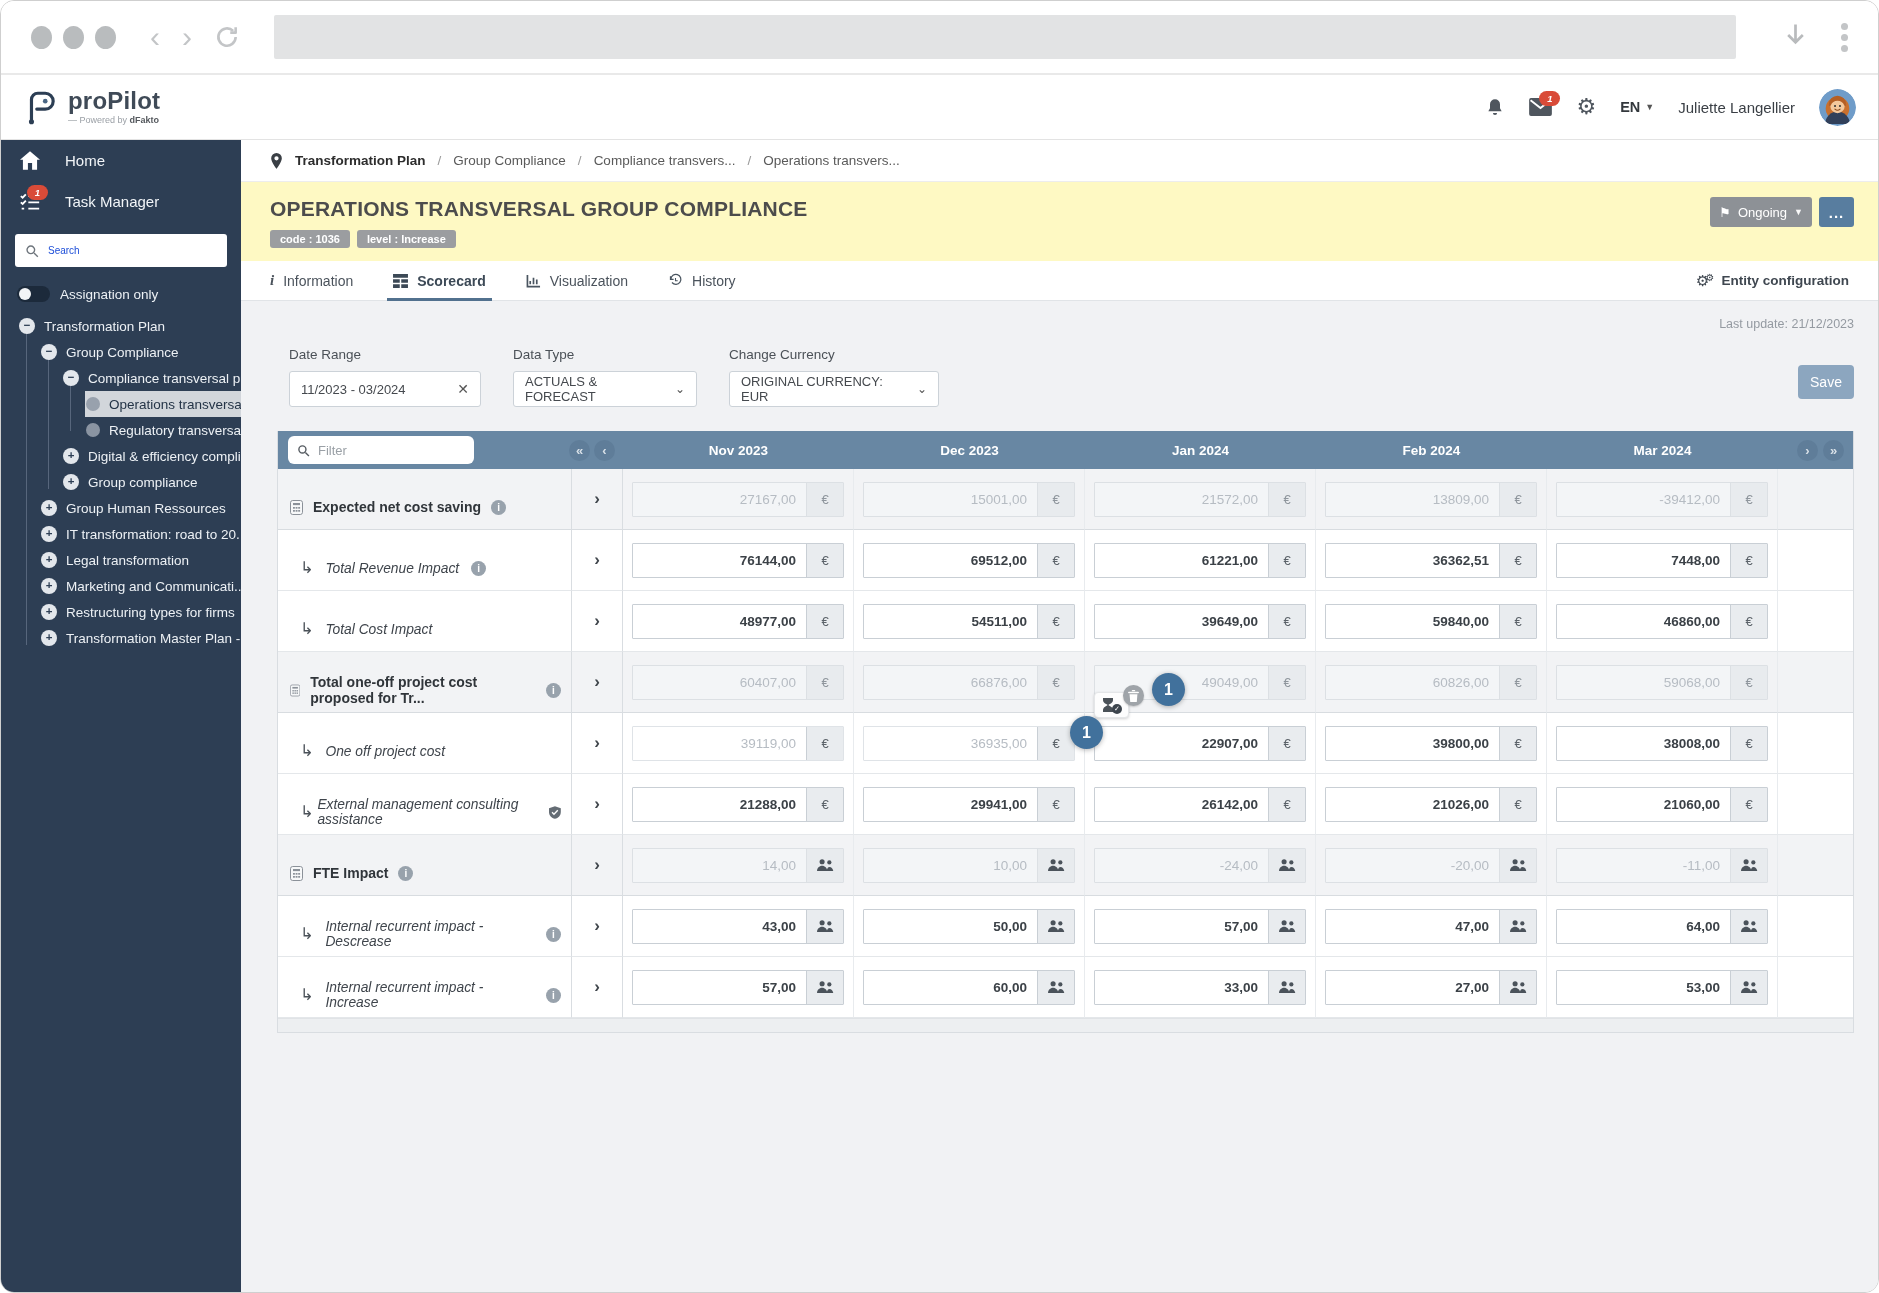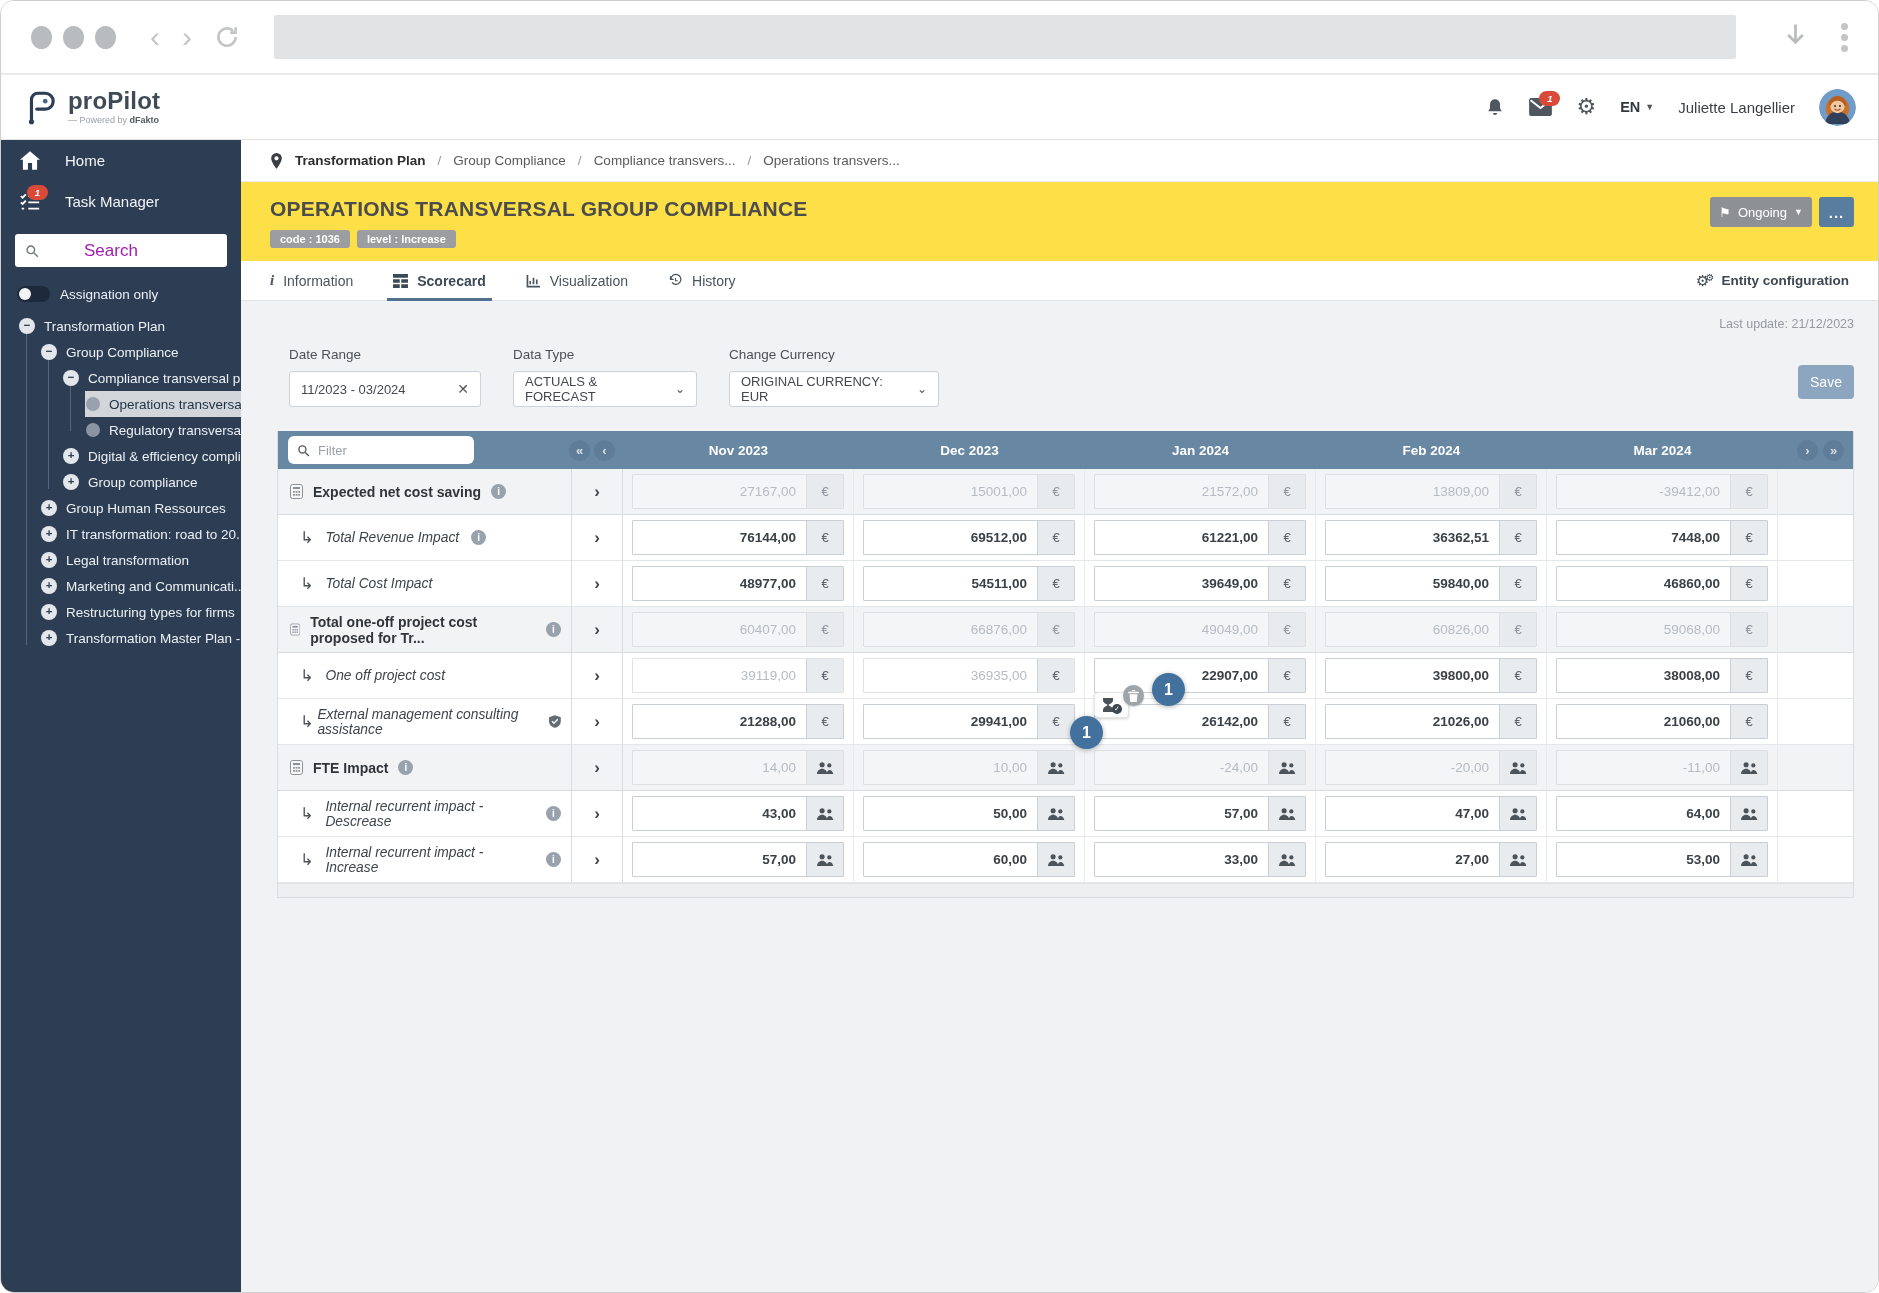--- a/index.html
+++ b/index.html
@@ -34,37 +34,37 @@
 
   
   .shell{display:flex;height:1155px;}
   .sidebar{width:240px;flex-shrink:0;background:#2d3e54;color:#edf1f5;overflow:hidden;}
   .main{flex:1;display:flex;flex-direction:column;background:#f1f2f4;overflow:hidden;}
 
   
   .snav{display:flex;align-items:center;gap:25px;padding:11px 19px;font-size:15px;color:#f2f5f8;cursor:pointer;}
   .snav .ic{position:relative;display:flex;}
   .sidebar .search{margin:12px 14px 6px;background:#fff;border-radius:3px;height:33px;display:flex;align-items:center;gap:9px;padding:0 10px;}
-  .sidebar .search span{color:#a21caf;font-size:17px;margin-left:36px;}
+  .sidebar .search span{color:#1d4ed8;font-size:10px;}
   .togglerow{display:flex;align-items:center;gap:10px;padding:13px 16px 9px;font-size:13.5px;}
   .toggle{width:33px;height:16px;border-radius:9px;background:#1c2a3b;position:relative;flex-shrink:0;}
   .toggle i{position:absolute;left:2px;top:2px;width:12px;height:12px;border-radius:50%;background:#f2f4f6;}
   .tree{position:relative;margin-top:2px;font-size:13.5px;}
   .vline{position:absolute;width:1px;background:#57667c;}
   .titem{height:26px;display:flex;align-items:center;position:relative;cursor:pointer;padding-right:6px;white-space:nowrap;overflow:hidden;}
   .tico{width:16px;height:16px;border-radius:50%;background:#e3e7ec;color:#2d3e54;font-weight:700;font-size:11.5px;line-height:1;display:flex;align-items:center;justify-content:center;margin-right:9px;flex-shrink:0;}
   .tico.leaf{width:14px;height:14px;background:#8a94a2;margin-left:1px;}
   .titem.active{background:#d2d6db;color:#243447;}
   .titem.active .tico.leaf{background:#98a1ad;}
 
   
   .breadcrumb-bar{height:41px;background:#fff;border-bottom:1px solid #ededed;display:flex;align-items:center;gap:12px;padding:0 29px;font-size:13.5px;color:#5a5a5a;}
   .breadcrumb-bar .first{font-weight:700;color:#2d2d2d;}
   .breadcrumb-bar .sep{color:#999;}
-  .title-bar{background:#fde047;padding:15px 24px 13px 29px;display:flex;align-items:flex-start;}
+  .title-bar{background:#fef9c3;padding:15px 24px 13px 29px;display:flex;align-items:flex-start;}
   .ptitle{font-size:21px;font-weight:800;color:#4c4c4c;letter-spacing:.2px;}
   .pbadges{display:flex;gap:7px;margin-top:9px;}
   .pbadge{background:#9b9da0;color:#fff;font-size:11px;font-weight:700;border-radius:3px;padding:3px 10px;}
   .title-actions{margin-left:auto;display:flex;gap:7px;align-items:center;}
   .status-btn{height:30px;background:#8d9196;color:#fff;font-size:13px;border-radius:3px;display:flex;align-items:center;gap:7px;padding:0 9px;cursor:pointer;}
   .status-btn .caret{font-size:9px;opacity:.95;}
   .more-btn{width:35px;height:30px;background:#587d9f;border-radius:3px;color:#fff;font-weight:800;font-size:15px;display:flex;align-items:center;justify-content:center;letter-spacing:1px;cursor:pointer;}
   .tabs-bar{background:#fff;border-bottom:1px solid #e1e4e7;display:flex;align-items:center;padding:0 29px;height:39px;}
   .tab{display:flex;align-items:center;gap:9px;margin-right:40px;font-size:14px;color:#4b535c;height:100%;position:relative;cursor:pointer;}
   .tab .iich{font-weight:800;font-size:15px;font-style:italic;font-family:"Liberation Serif",serif;}
@@ -88,21 +88,21 @@
   .sctable{display:grid;grid-template-columns:294px 51px repeat(5,231px) 1fr;border:1px solid #d9dde1;border-top:none;background:#fff;}
   .th{background:#6887a3;height:38px;display:flex;align-items:center;color:#fff;font-weight:700;font-size:13.5px;}
   .th-first{grid-column:1/3;padding:0 8px 0 10px;gap:8px;}
   .hfilter{background:#fff;border-radius:6px;height:28px;width:168px;display:flex;align-items:center;gap:8px;padding:0 9px;}
   .hfilter span{color:#9aa0a6;font-size:13px;font-weight:400;}
   .hchev{width:21px;height:21px;border-radius:50%;background:#5f7d99;color:#d9e1e8;font-size:13px;font-weight:700;display:flex;align-items:center;justify-content:center;cursor:pointer;flex-shrink:0;}
   .navleft{margin-left:auto;display:flex;gap:4px;}
   .th-month{justify-content:center;}
   .th-end{justify-content:flex-end;gap:5px;padding-right:9px;}
   .cell{border-bottom:1px solid #e4e7ea;display:flex;align-items:center;min-height:44px;background:#fff;}
-  .label-cell{padding:0 10px 0 12px;border-right:1px solid #d9dde1;gap:10px;}
+  .label-cell{padding:16px 10px 0 12px;border-right:1px solid #d9dde1;gap:10px;}
   .label-cell .ltext{color:#30353a;}
   .prow .cell{background:#f2f3f5;border-bottom:1px solid #d8dce0;}
   .prow .label-cell .ltext{font-weight:700;font-size:14px;}
   .crow .label-cell{padding-left:22px;gap:12px;}
   .crow .label-cell .ltext{font-style:italic;font-size:13.8px;color:#3e444b;}
   .subarrow{font-size:16px;color:#4a5158;line-height:1;}
   .chev-cell{justify-content:center;border-right:1px solid #d9dde1;color:#41474d;font-size:17px;font-weight:600;cursor:pointer;}
   .value-cell{border-right:1px solid #e8ebee;padding:0 1px;}
   .end-cell{}
   .infodot{width:15px;height:15px;border-radius:50%;background:#98a2ac;color:#fff;font-size:10px;font-weight:700;font-style:normal;display:flex;align-items:center;justify-content:center;flex-shrink:0;}

